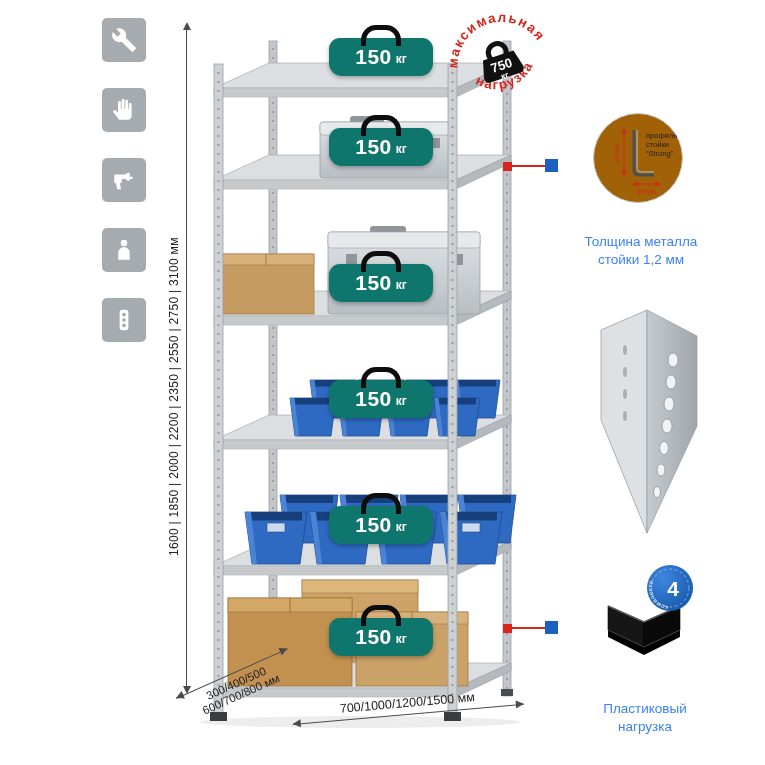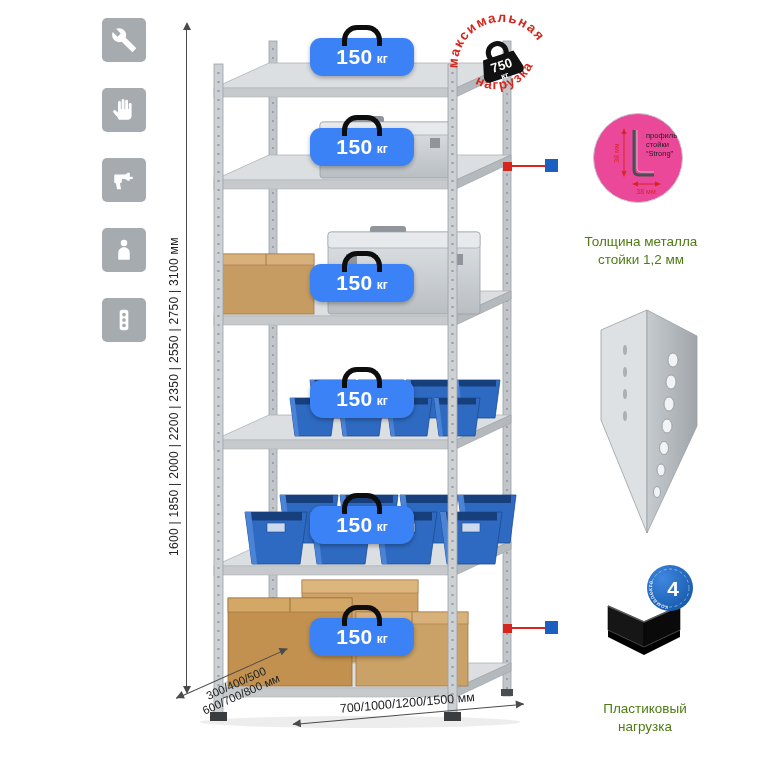--- a/index.html
+++ b/index.html
@@ -18,40 +18,40 @@
         border-left:4px solid transparent;border-right:4px solid transparent;border-bottom:8px solid #4a4a4a}
   .vdim::after{content:"";position:absolute;bottom:-8px;left:-3.5px;
         border-left:4px solid transparent;border-right:4px solid transparent;border-top:8px solid #4a4a4a}
   .vdim-label{position:absolute;left:167px;top:556px;transform:rotate(-90deg);transform-origin:0 0;
         white-space:nowrap;font-size:12px;color:#222;letter-spacing:.3px}
 
   
   .rack{position:absolute;left:190px;top:8px}
 
   
-  .weight{position:absolute;left:310px;width:104px;height:38px;background:#3b82f6;color:#fff;
+  .weight{position:absolute;left:329px;width:104px;height:38px;background:#0f766e;color:#fff;
         border-radius:11px 11px 13px 13px;display:flex;align-items:center;justify-content:center;
         box-shadow:0 2px 4px rgba(0,0,0,.3)}
   .weight::before{content:"";position:absolute;top:-13px;left:50%;transform:translateX(-50%);
         width:30px;height:16px;border:5px solid #0d0d0d;border-bottom:0;border-radius:15px 15px 0 0}
   .weight .load{font-size:21px;font-weight:bold;letter-spacing:.5px}
   .weight .unit{font-size:12px;font-weight:bold;margin-left:4px;margin-top:4px}
 
   
   .stamp{position:absolute;left:445px;top:8px;width:112px;height:112px}
 
   
   .marker-red{position:absolute;width:9px;height:9px;background:#d6261d}
   .marker-blue{position:absolute;width:13px;height:13px;background:#1b5fc1}
   .marker-line{position:absolute;height:2px;background:#d6261d}
 
   
   .profile-circle{position:absolute;left:593px;top:113px;width:90px;height:90px;border:1px solid #c6cbcf;
-        border-radius:50%;background:#ec4899}
-  .caption{position:absolute;font-size:13.5px;line-height:1.35;color:#4d7c0f;text-align:center;white-space:pre-line}
+        border-radius:50%;background:#a16207}
+  .caption{position:absolute;font-size:13.5px;line-height:1.35;color:#3b82f6;text-align:center;white-space:pre-line}
   .cap-profile{left:566px;top:233px;width:150px}
   .cap-foot{left:570px;top:700px;width:150px}
   .post-photo{position:absolute;left:585px;top:298px}
   .foot-photo{position:absolute;left:598px;top:586px}
   .badge4{position:absolute;left:646px;top:564px;width:48px;height:48px}
 
   
   .arrow-line{position:relative;height:1px;background:#4a4a4a}
   .arrow-line::before{content:"";position:absolute;left:0;top:-4px;
         border-top:4px solid transparent;border-bottom:4px solid transparent;border-right:8px solid #4a4a4a}

